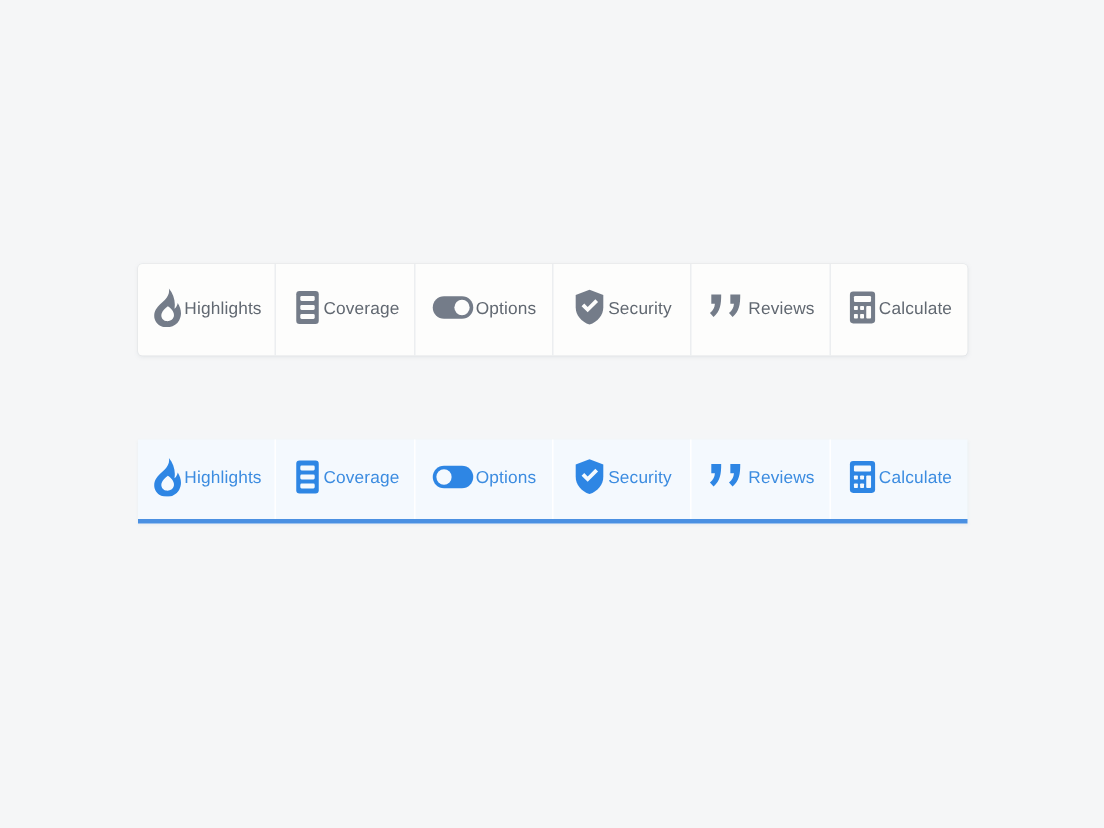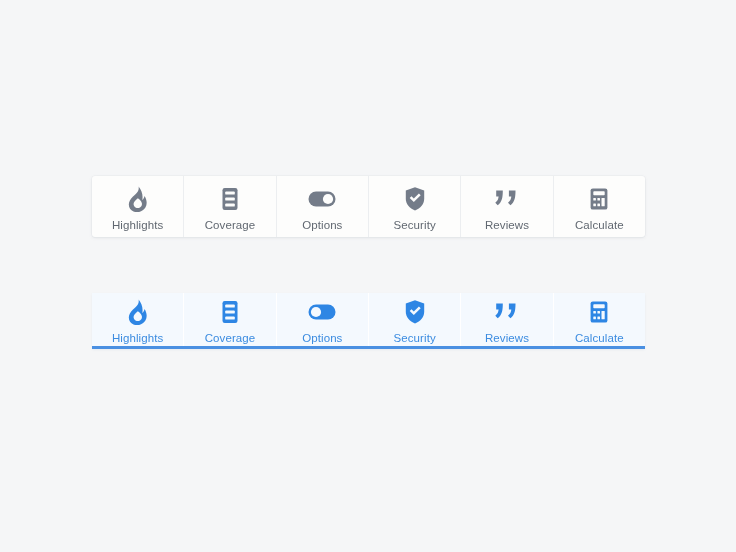--- a/index.html
+++ b/index.html
@@ -31,21 +31,20 @@
     width: 553px;
     display: flex;
     box-sizing: border-box;
   }
 
   .tabbar .tab {
     flex: 1 1 0;
     height: 100%;
     box-sizing: border-box;
     display: flex;
-    flex-direction: column;
     align-items: center;
     justify-content: center;
     cursor: pointer;
     position: relative;
   }
 
   .tab .icon-wrap {
     height: 30px;
     display: flex;
     align-items: flex-end;

